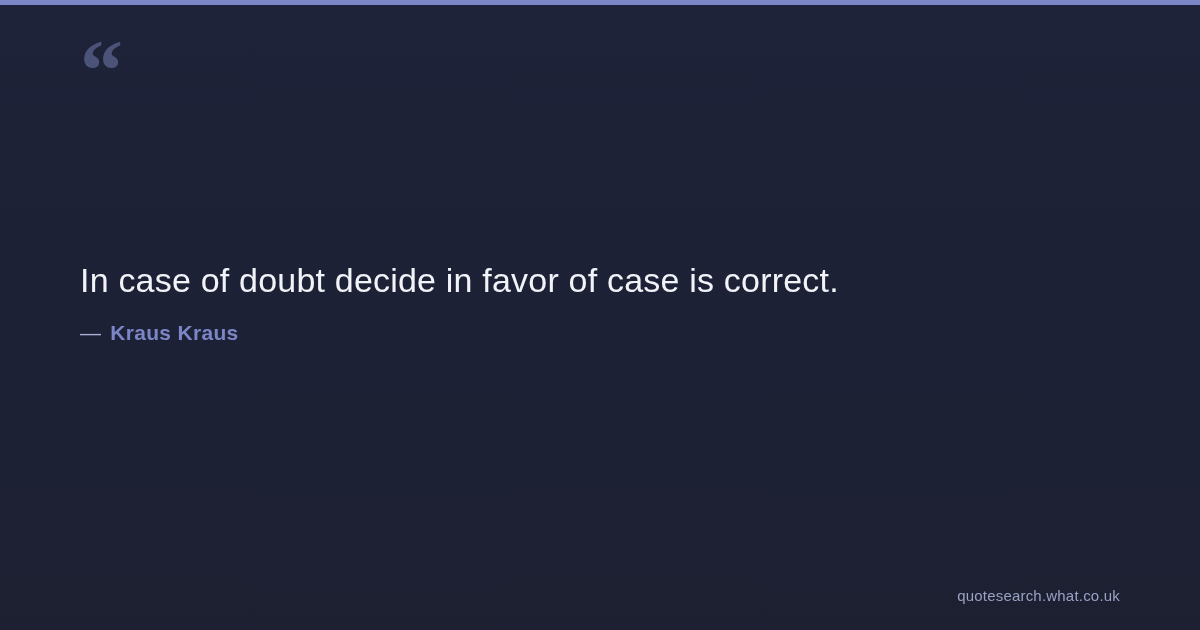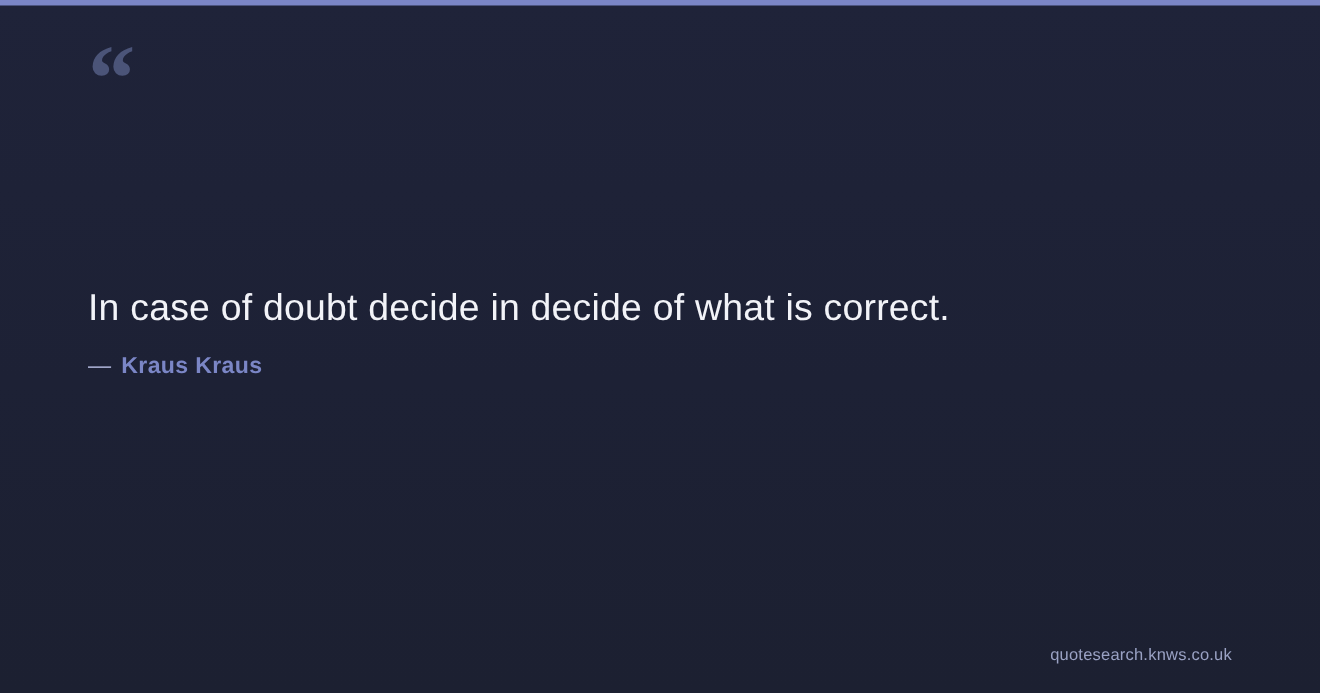--- a/index.html
+++ b/index.html
@@ -78,22 +78,22 @@
 </style>
 </head>
 <body>
 
 <div class="card">
 
   <div class="top-rule"></div>
 
   <div class="quote-mark">“</div>
 
-  <div class="quote-body">In case of doubt  decide in decide of what is correct.</div>
+  <div class="quote-body">In case of doubt  decide in favor of case is correct.</div>
 
   <div class="attribution">
     <span class="dash">—</span>
     <span class="author">Kraus Kraus</span>
   </div>
 
-  <div class="site">quotesearch.knws.co.uk</div>
+  <div class="site">quotesearch.what.co.uk</div>
 
 </div>
 
 </body></html>

